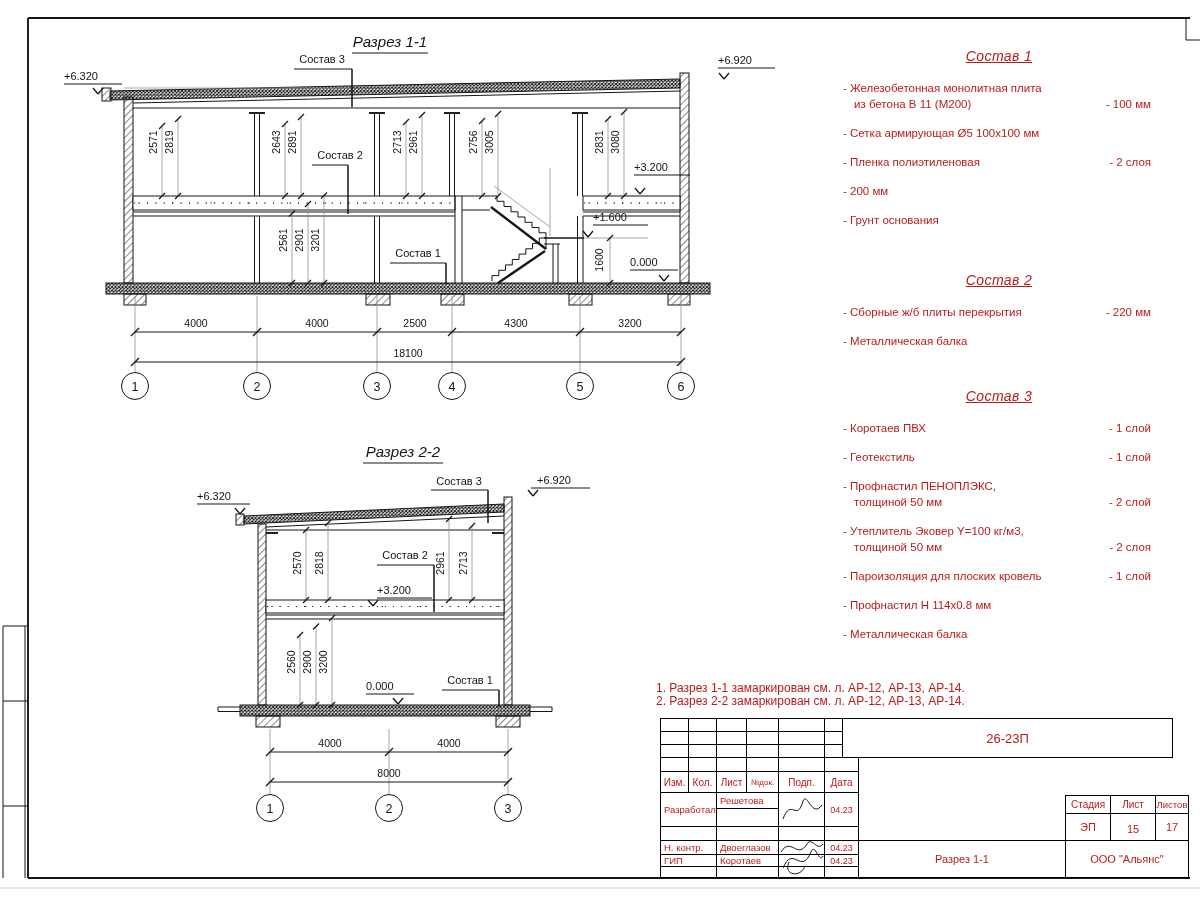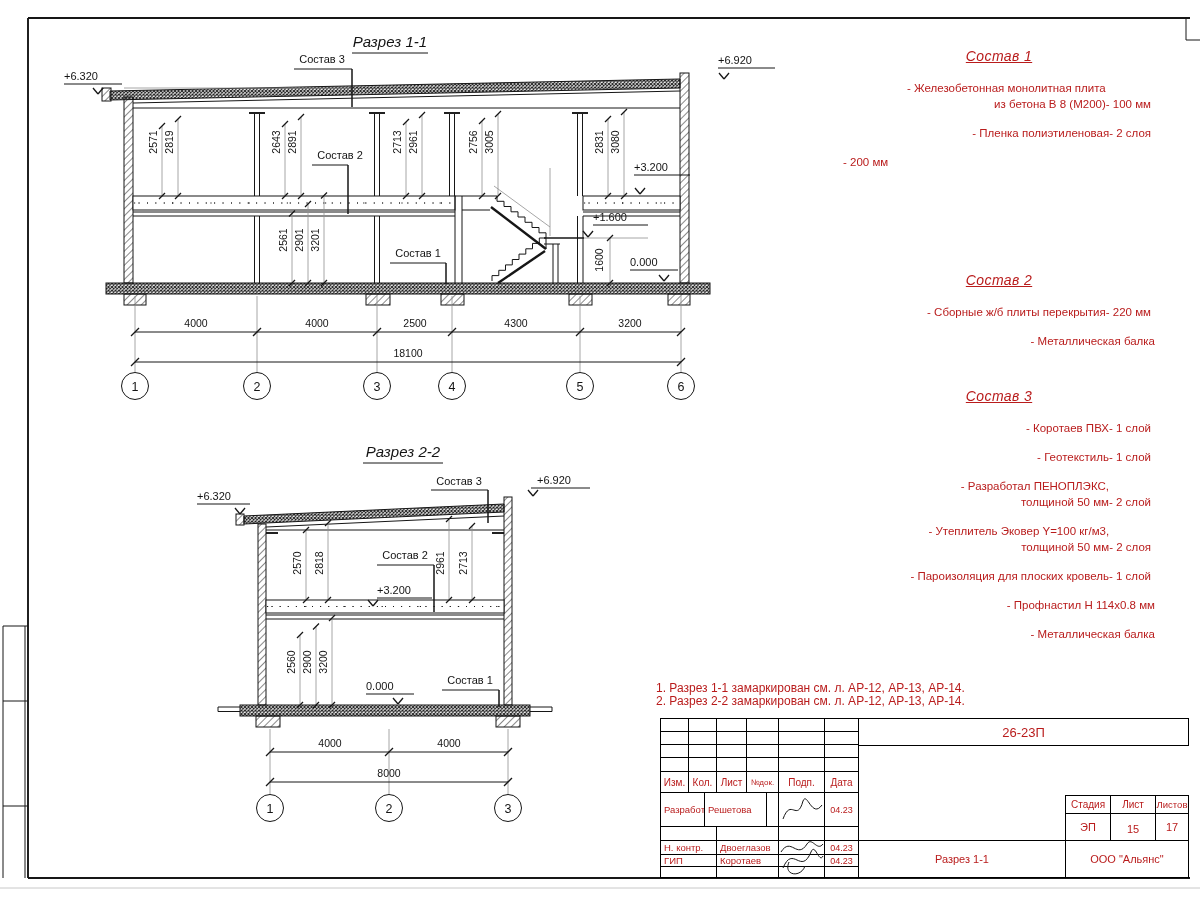--- a/index.html
+++ b/index.html
@@ -13,21 +13,21 @@
   svg .fh{fill:url(#ph);} svg .ff{fill:url(#pf);} svg .fw{fill:#fff;}
   svg text{stroke:none;fill:#141414;font-family:"Liberation Sans",sans-serif;}
   svg .ts{font-size:15px;font-style:italic;}
   svg .td{font-size:10.5px;} svg .ta{font-size:12.5px;}
   svg .te{font-size:11px;} svg .tl{font-size:11px;}
   .comp{position:absolute;left:843px;width:312px;}
   .ct{text-align:center;font-style:italic;font-size:14px;text-decoration:underline;
       margin-bottom:16px;letter-spacing:0.4px;}
   .ci{display:flex;justify-content:space-between;align-items:flex-end;
       margin-bottom:13px;font-size:11.5px;line-height:16px;}
-  .cl{flex:1;text-align:right;} .l2{padding-left:11px;} .cv{white-space:nowrap;padding-right:4px;}
+  .cl{flex:1;} .l2{padding-left:11px;} .cv{white-space:nowrap;padding-right:4px;}
   .notes{position:absolute;left:656px;top:682px;font-size:12px;line-height:12.5px;}
   .tb{position:absolute;left:660px;top:718px;width:529px;height:160px;font-size:10px;}
   .cell{position:absolute;border:1px solid #000;box-sizing:border-box;display:flex;
         align-items:center;justify-content:center;text-align:center;background:#fff;}
   .rl{justify-content:flex-start;padding-left:3px;font-size:9.5px;}
   .dt{font-size:9px;} .sm{font-size:8px;} .hd{font-size:10px;}
   .doc{font-size:13px;} .proj{font-size:9px;line-height:11.5px;flex-direction:column;}
   .sig{position:absolute;}
 </style>
 </head>
@@ -393,32 +393,42 @@
           <text class="ta" x="508" y="812.5" text-anchor="middle">3</text>
     </g>
   </g>
 </svg>
 
 <div class="comp" style="top:48px">
   <div class="ct">Состав 1</div>
   <div class="ci">
         <div class="cl">
           <div>- Железобетонная  монолитная плита</div>
-          <div class="l2">из бетона В 8 (М200)</div>
+          <div class="l2">из бетона В 11 (М200)</div>
         </div>
         <div class="cv">- 100 мм</div>
       </div>
   <div class="ci">
         <div class="cl">
+          <div>- Сетка армирующая Ø5 100х100 мм</div>
+        </div>
+      </div>
+  <div class="ci">
+        <div class="cl">
           <div>- Пленка полиэтиленовая</div>
         </div>
         <div class="cv">-  2 слоя</div>
       </div>
   <div class="ci">
         <div class="cv">- 200 мм</div>
+      </div>
+  <div class="ci">
+        <div class="cl">
+          <div>- Грунт основания</div>
+        </div>
       </div>
 </div>
 
 <div class="comp" style="top:272px">
   <div class="ct">Состав 2</div>
   <div class="ci">
         <div class="cl">
           <div>- Сборные ж/б плиты перекрытия</div>
         </div>
         <div class="cv">- 220 мм</div>
@@ -439,21 +449,21 @@
         <div class="cv">- 1 слой</div>
       </div>
   <div class="ci">
         <div class="cl">
           <div>- Геотекстиль</div>
         </div>
         <div class="cv">- 1 слой</div>
       </div>
   <div class="ci">
         <div class="cl">
-          <div>- Разработал ПЕНОПЛЭКС,</div>
+          <div>- Профнастил ПЕНОПЛЭКС,</div>
           <div class="l2">толщиной 50 мм</div>
         </div>
         <div class="cv">- 2 слой</div>
       </div>
   <div class="ci">
         <div class="cl">
           <div>- Утеплитель Эковер Y=100 кг/м3,</div>
           <div class="l2">толщиной 50 мм</div>
         </div>
         <div class="cv">- 2 слоя</div>
@@ -509,41 +519,41 @@
   <div class="cell" style="left:164px;top:39px;width:35px;height:15px"></div>
 
   <div class="cell hd" style="left:0;top:53px;width:29px;height:22px">Изм.</div>
   <div class="cell hd" style="left:28px;top:53px;width:29px;height:22px">Кол.</div>
   <div class="cell hd" style="left:56px;top:53px;width:31px;height:22px">Лист</div>
   <div class="cell sm" style="left:86px;top:53px;width:33px;height:22px">№док.</div>
   <div class="cell hd" style="left:118px;top:53px;width:47px;height:22px">Подп.</div>
   <div class="cell hd" style="left:164px;top:53px;width:35px;height:22px">Дата</div>
 
   <div class="cell rl" style="left:0;top:74px;width:57px;height:35px">Разработал</div>
-  <div class="cell rl" style="left:44px;top:74px;width:63px;height:35px">Решетова</div>
+  <div class="cell rl" style="left:56px;top:74px;width:63px;height:17px">Решетова</div>
   <div class="cell" style="left:118px;top:74px;width:47px;height:35px"></div>
   <div class="cell dt" style="left:164px;top:74px;width:35px;height:35px">04.23</div>
   <div class="cell" style="left:0;top:108px;width:57px;height:15px"></div>
   <div class="cell" style="left:56px;top:108px;width:63px;height:15px"></div>
   <div class="cell" style="left:118px;top:108px;width:47px;height:15px"></div>
   <div class="cell" style="left:164px;top:108px;width:35px;height:15px"></div>
   <div class="cell rl" style="left:0;top:122px;width:80px;height:15px">Н. контр.</div>
   <div class="cell rl" style="left:56px;top:122px;width:63px;height:15px">Двоеглазов</div>
   <div class="cell" style="left:118px;top:122px;width:47px;height:15px"></div>
   <div class="cell dt" style="left:164px;top:122px;width:35px;height:15px">04.23</div>
   <div class="cell rl" style="left:0;top:136px;width:57px;height:13px">ГИП</div>
   <div class="cell rl" style="left:56px;top:136px;width:63px;height:13px">Коротаев</div>
   <div class="cell" style="left:118px;top:136px;width:47px;height:13px"></div>
   <div class="cell dt" style="left:164px;top:136px;width:35px;height:13px">04.23</div>
   <div class="cell" style="left:0;top:148px;width:57px;height:12px"></div>
   <div class="cell" style="left:56px;top:148px;width:63px;height:12px"></div>
   <div class="cell" style="left:118px;top:148px;width:47px;height:12px"></div>
   <div class="cell" style="left:164px;top:148px;width:35px;height:12px"></div>
 
-  <div class="cell doc" style="left:198px;top:0;width:331px;height:28px">26-23П</div>
+  <div class="cell doc" style="left:182px;top:0;width:331px;height:40px">26-23П</div>
   <div class="cell" style="left:405px;top:77px;width:46px;height:19px;font-size:10px">Стадия</div>
   <div class="cell" style="left:450px;top:77px;width:46px;height:19px;font-size:10px">Лист</div>
   <div class="cell" style="left:495px;top:77px;width:34px;height:19px;font-size:9.5px">Листов</div>
   <div class="cell" style="left:405px;top:95px;width:46px;height:28px;font-size:11px">ЭП</div>
   <div class="cell" style="left:450px;top:95px;width:46px;height:32px;font-size:11px">15</div>
   <div class="cell" style="left:495px;top:95px;width:34px;height:28px;font-size:11px">17</div>
   <div class="cell" style="left:198px;top:122px;width:208px;height:38px;font-size:11px">Разрез 1-1</div>
   <div class="cell" style="left:405px;top:122px;width:124px;height:38px;font-size:11px">ООО "Альянс"</div>
 
   <svg class="sig" style="left:119px;top:75px" width="46" height="33">

